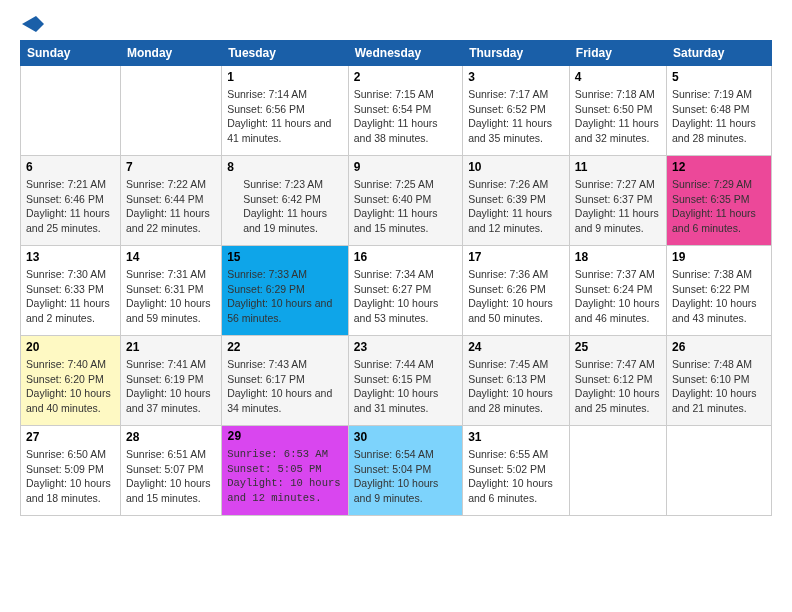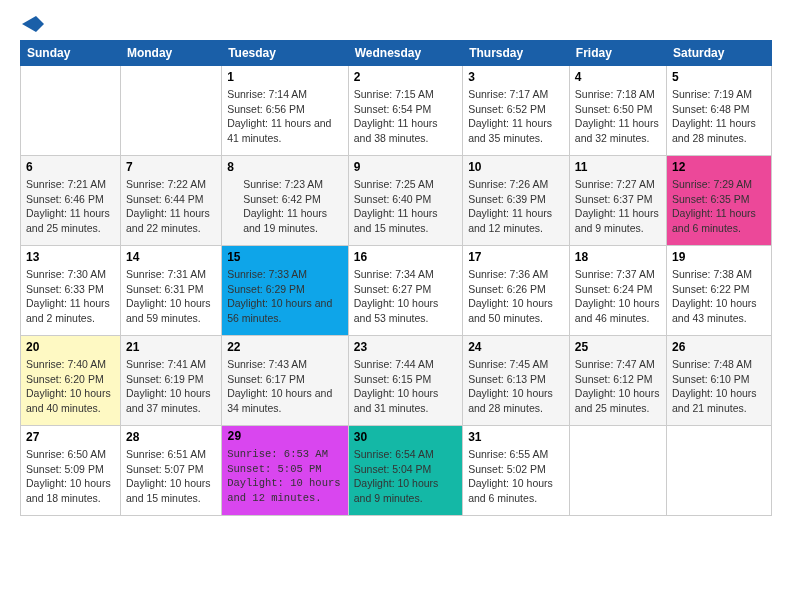--- a/index.html
+++ b/index.html
@@ -230,21 +230,21 @@
             <div class="day-info" style="white-space: pre-line;">Sunrise: 6:51 AM
 Sunset: 5:07 PM
 Daylight: 10 hours and 15 minutes.</div>
           </td>
           <td style="background: #d946ef; font-family: Liberation Mono, monospace;">
             <div class="day-num">29</div>
             <div class="day-info" style="white-space: pre-line;">Sunrise: 6:53 AM
 Sunset: 5:05 PM
 Daylight: 10 hours and 12 minutes.</div>
           </td>
-          <td style="background: #14b8a6;">
+          <td style="background: #7dd3fc;">
             <div class="day-num">30</div>
             <div class="day-info" style="white-space: pre-line;">Sunrise: 6:54 AM
 Sunset: 5:04 PM
 Daylight: 10 hours and 9 minutes.</div>
           </td>
           <td style="background: rgb(255, 255, 255);">
             <div class="day-num">31</div>
             <div class="day-info" style="white-space: pre-line;">Sunrise: 6:55 AM
 Sunset: 5:02 PM
 Daylight: 10 hours and 6 minutes.</div>

